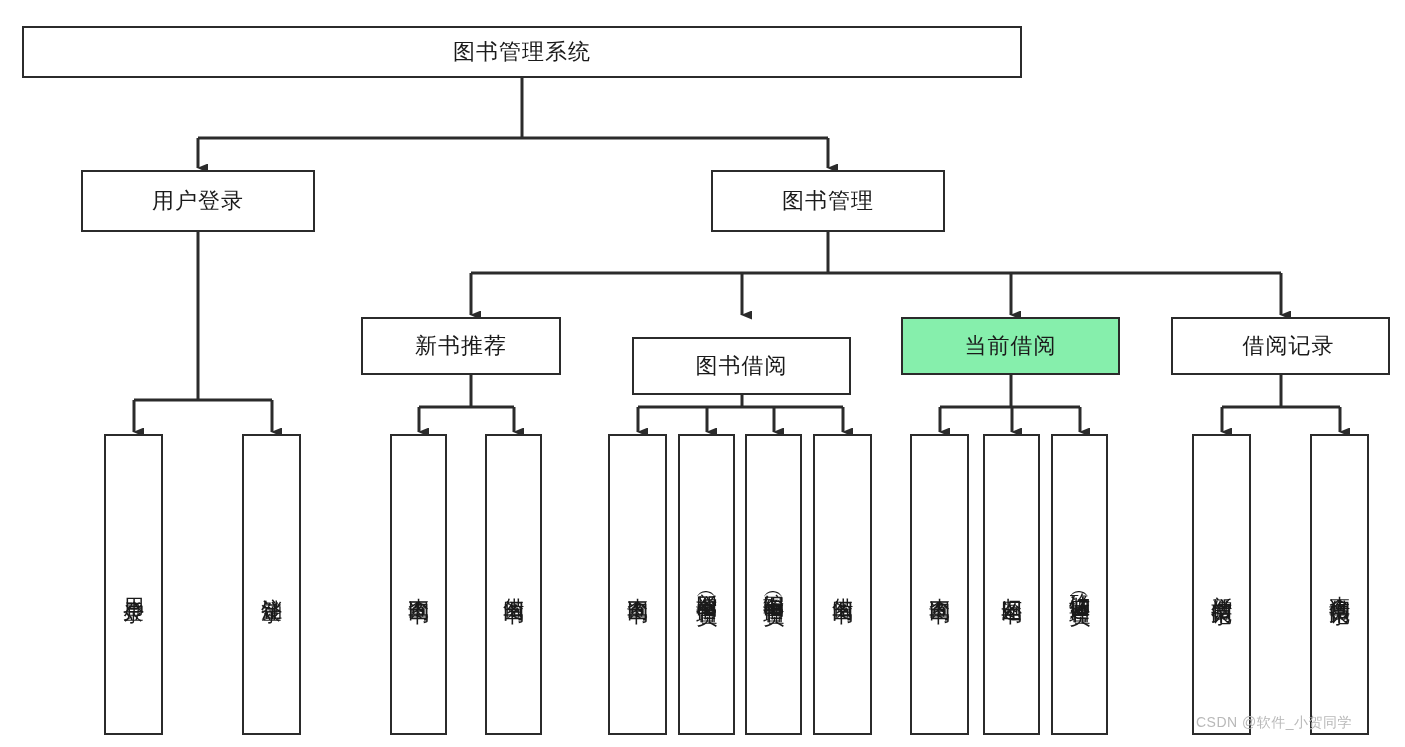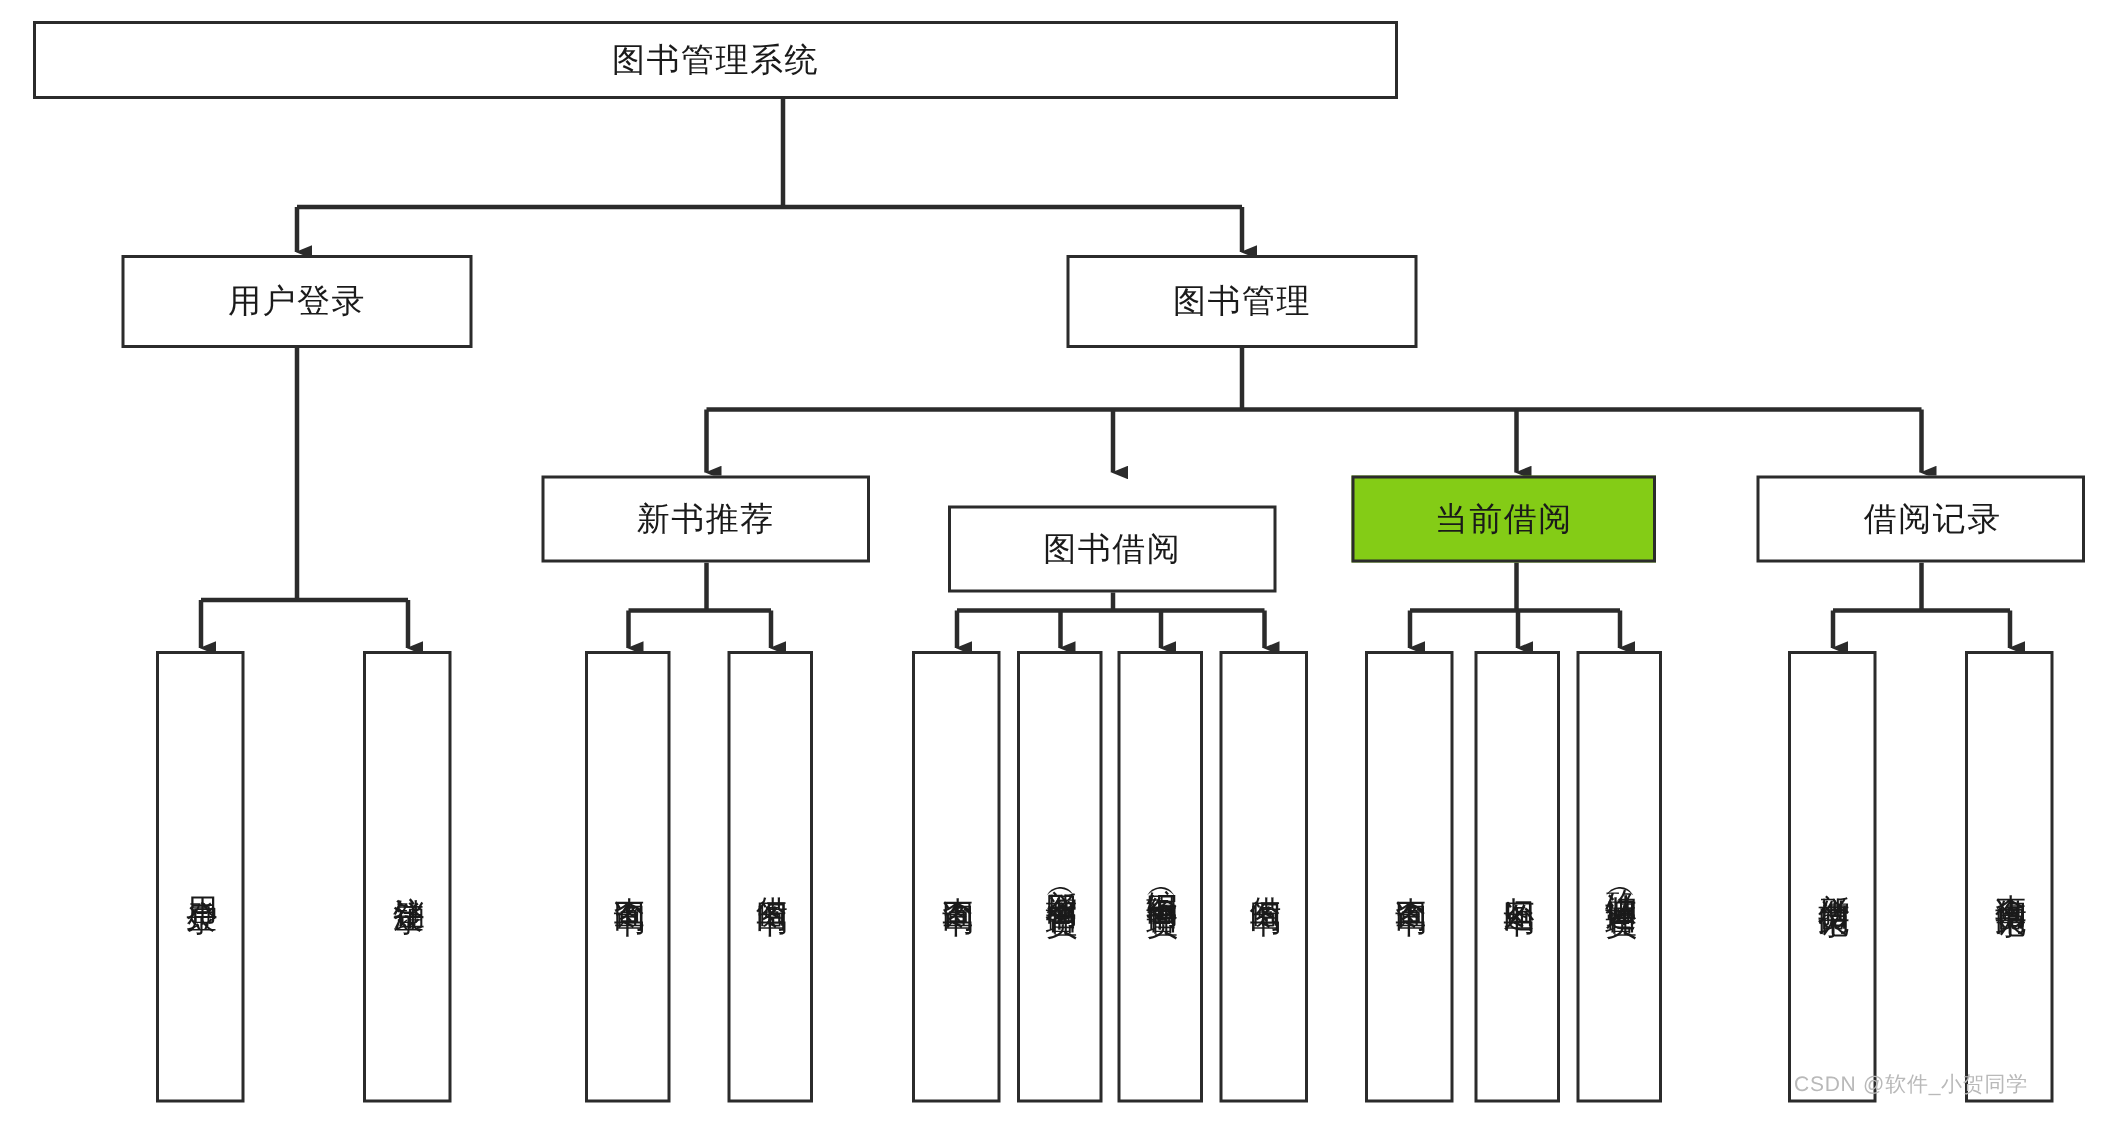--- a/index.html
+++ b/index.html
@@ -104,36 +104,36 @@
         <line x1="940" y1="407" x2="940" y2="432" stroke="#2b2b2b" stroke-width="3" marker-end="url(#arrowhead)"></line>
         <line x1="1012" y1="407" x2="1012" y2="432" stroke="#2b2b2b" stroke-width="3" marker-end="url(#arrowhead)"></line>
         <line x1="1080" y1="407" x2="1080" y2="432" stroke="#2b2b2b" stroke-width="3" marker-end="url(#arrowhead)"></line>
         <line x1="1281" y1="375" x2="1281" y2="407" stroke="#2b2b2b" stroke-width="3"></line>
         <line x1="1222" y1="407" x2="1340" y2="407" stroke="#2b2b2b" stroke-width="3"></line>
         <line x1="1222" y1="407" x2="1222" y2="432" stroke="#2b2b2b" stroke-width="3" marker-end="url(#arrowhead)"></line>
         <line x1="1340" y1="407" x2="1340" y2="432" stroke="#2b2b2b" stroke-width="3" marker-end="url(#arrowhead)"></line>
       </g>
   </svg>
   <div id="node-layer">
-      <div class="node horiz" style="left: 22px; top: 14px; width: 910px; height: 52px; border-color: rgb(43, 43, 43); background: rgb(255, 255, 255); color: rgb(26, 26, 26);">
+      <div class="node horiz" style="left: 22px; top: 26px; width: 1000px; height: 52px; border-color: rgb(43, 43, 43); background: rgb(255, 255, 255); color: rgb(26, 26, 26);">
         <span class="label">图书管理系统</span>
       </div>
       <div class="node horiz" style="left: 81px; top: 170px; width: 234px; height: 62px; border-color: rgb(43, 43, 43); background: rgb(255, 255, 255); color: rgb(26, 26, 26);">
         <span class="label">用户登录</span>
       </div>
       <div class="node horiz" style="left: 711px; top: 170px; width: 234px; height: 62px; border-color: rgb(43, 43, 43); background: rgb(255, 255, 255); color: rgb(26, 26, 26);">
         <span class="label">图书管理</span>
       </div>
-      <div class="node horiz" style="left: 361px; top: 317px; width: 219px; height: 58px; border-color: rgb(43, 43, 43); background: rgb(255, 255, 255); color: rgb(26, 26, 26);">
+      <div class="node horiz" style="left: 361px; top: 317px; width: 200px; height: 58px; border-color: rgb(43, 43, 43); background: rgb(255, 255, 255); color: rgb(26, 26, 26);">
         <span class="label">新书推荐</span>
       </div>
       <div class="node horiz" style="left: 632px; top: 317px; width: 219px; height: 58px; border-color: rgb(43, 43, 43); background: rgb(255, 255, 255); color: rgb(26, 26, 26); margin-top: 20px;">
         <span class="label">图书借阅</span>
       </div>
-      <div class="node horiz" style="left: 901px; top: 317px; width: 203px; height: 58px; border-color: rgb(43, 43, 43); background: #84cc16; color: rgb(26, 26, 26);">
+      <div class="node horiz" style="left: 901px; top: 317px; width: 219px; height: 58px; border-color: rgb(43, 43, 43); background: #86efac; color: rgb(26, 26, 26);">
         <span class="label">当前借阅</span>
       </div>
       <div class="node horiz" style="left: 1171px; top: 317px; width: 219px; height: 58px; border-color: rgb(43, 43, 43); background: rgb(255, 255, 255); color: rgb(26, 26, 26); padding-left: 16px;">
         <span class="label">借阅记录</span>
       </div>
       <div class="node vert" style="left: 104px; top: 434px; width: 59px; height: 301px; border-color: rgb(43, 43, 43); background: rgb(255, 255, 255); color: rgb(26, 26, 26);">
         <span class="label">用户登录</span>
       </div>
       <div class="node vert" style="left: 242px; top: 434px; width: 59px; height: 301px; border-color: rgb(43, 43, 43); background: rgb(255, 255, 255); color: rgb(26, 26, 26);">
         <span class="label">注销登录</span>

